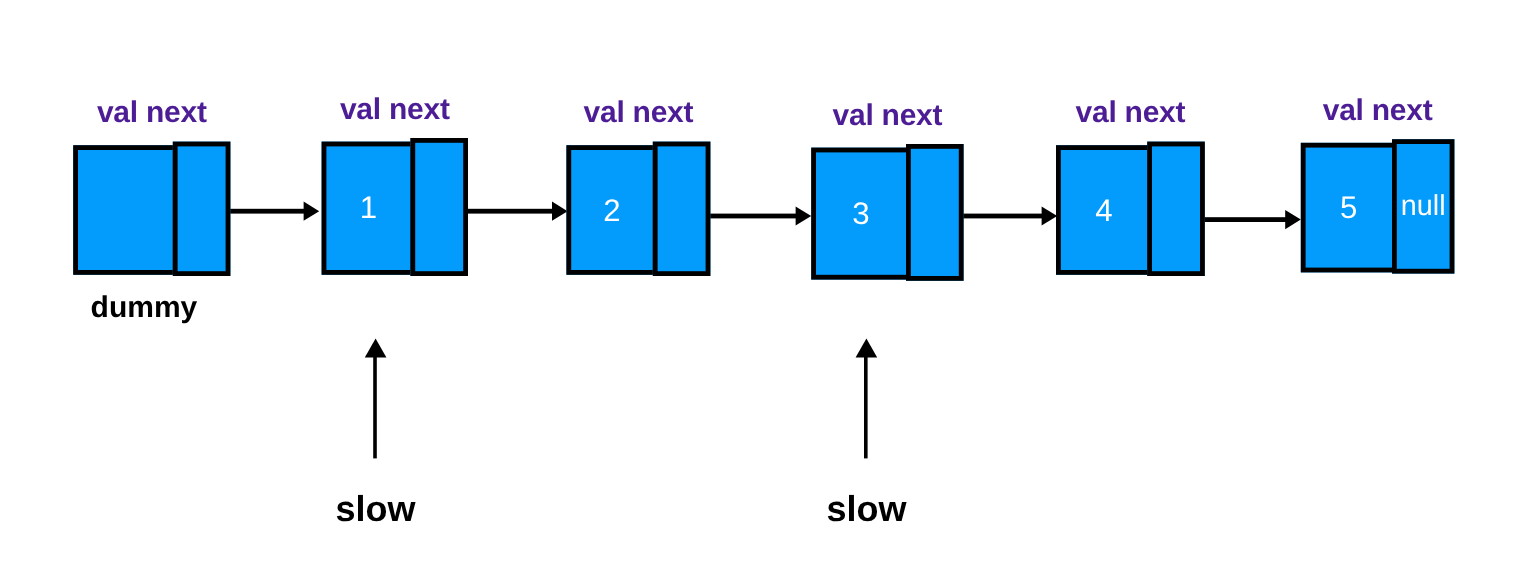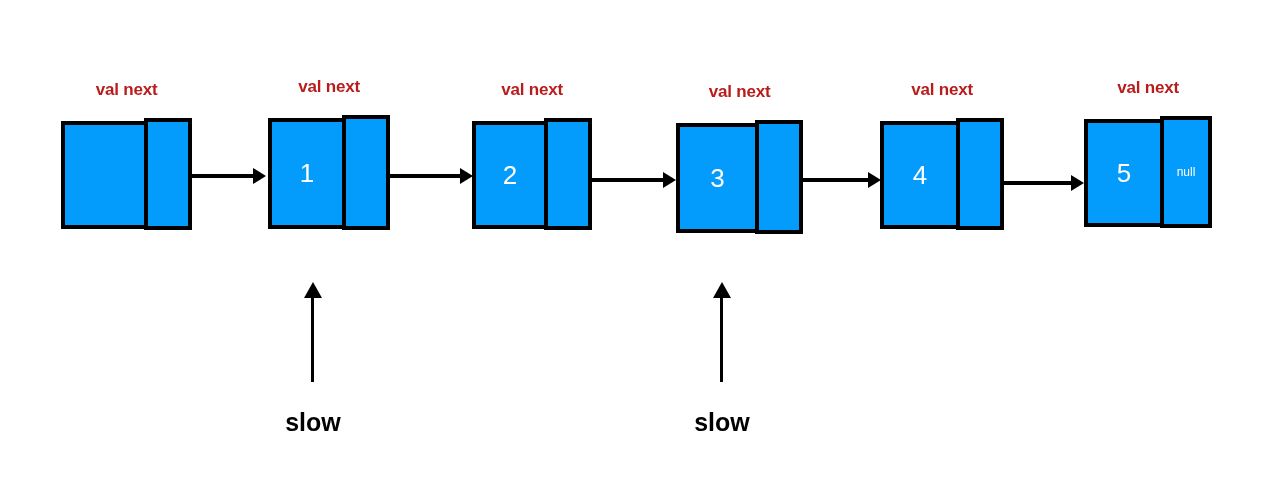--- a/index.html
+++ b/index.html
@@ -24,39 +24,39 @@
   
   .node {
     position: absolute;
   }
   .node-label {
     position: absolute;
     left: 50%;
     transform: translateX(-50%);
     white-space: nowrap;
     font-weight: bold;
-    font-size: 17px;
-    color: #b91c1c;
+    font-size: 25px;
+    color: #4c1d95;
     letter-spacing: -0.2px;
   }
   .cell {
     position: absolute;
     background: #039BFC;
     border: 4px solid #000000;
     display: flex;
     align-items: center;
     justify-content: center;
     color: #ffffff;
     font-weight: 400;
   }
   .cell-val {
     font-size: 26px;
   }
   .cell-next {
-    font-size: 12px;
+    font-size: 24px;
   }
   .node-caption {
     position: absolute;
     left: 50%;
     transform: translateX(-50%);
     white-space: nowrap;
     font-weight: bold;
     font-size: 25px;
     color: #000000;
   }
@@ -101,21 +101,21 @@
     border-left: 9px solid transparent;
     border-right: 9px solid transparent;
     border-bottom: 16px solid #000000;
   }
   .pointer-label {
     position: absolute;
     left: 50%;
     transform: translateX(-50%);
     white-space: nowrap;
     font-weight: bold;
-    font-size: 25px;
+    font-size: 30px;
     color: #000000;
   }
 </style>
 </head>
 <body>
 
 <div id="canvas">
     <div class="link" style="left: 170px; top: 174px; width: 84px;">
       <div class="head"></div>
     </div>
@@ -128,20 +128,21 @@
     <div class="link" style="left: 787px; top: 178px; width: 82px;">
       <div class="head"></div>
     </div>
     <div class="link" style="left: 990px; top: 181px; width: 82px;">
       <div class="head"></div>
     </div>
     <div class="node" style="left: 61px; top: 118px; width: 131px; height: 112px;">
       <div class="node-label" style="top: -38px;">val next</div>
       <div class="cell cell-val" style="left: 0px; top: 3px; width: 87px; height: 108px;"></div>
       <div class="cell cell-next" style="left: 83px; top: 0px; width: 48px; height: 112px;"></div>
+      <div class="node-caption" style="top: 124px; left: 45%;">dummy</div>
     </div>
     <div class="node" style="left: 268px; top: 115px; width: 122px; height: 115px;">
       <div class="node-label" style="top: -38px;">val next</div>
       <div class="cell cell-val" style="left: 0px; top: 3px; width: 78px; height: 111px;">1</div>
       <div class="cell cell-next" style="left: 74px; top: 0px; width: 48px; height: 115px;"></div>
     </div>
     <div class="node" style="left: 472px; top: 118px; width: 120px; height: 112px;">
       <div class="node-label" style="top: -38px;">val next</div>
       <div class="cell cell-val" style="left: 0px; top: 3px; width: 76px; height: 108px;">2</div>
       <div class="cell cell-next" style="left: 72px; top: 0px; width: 48px; height: 112px;"></div>

